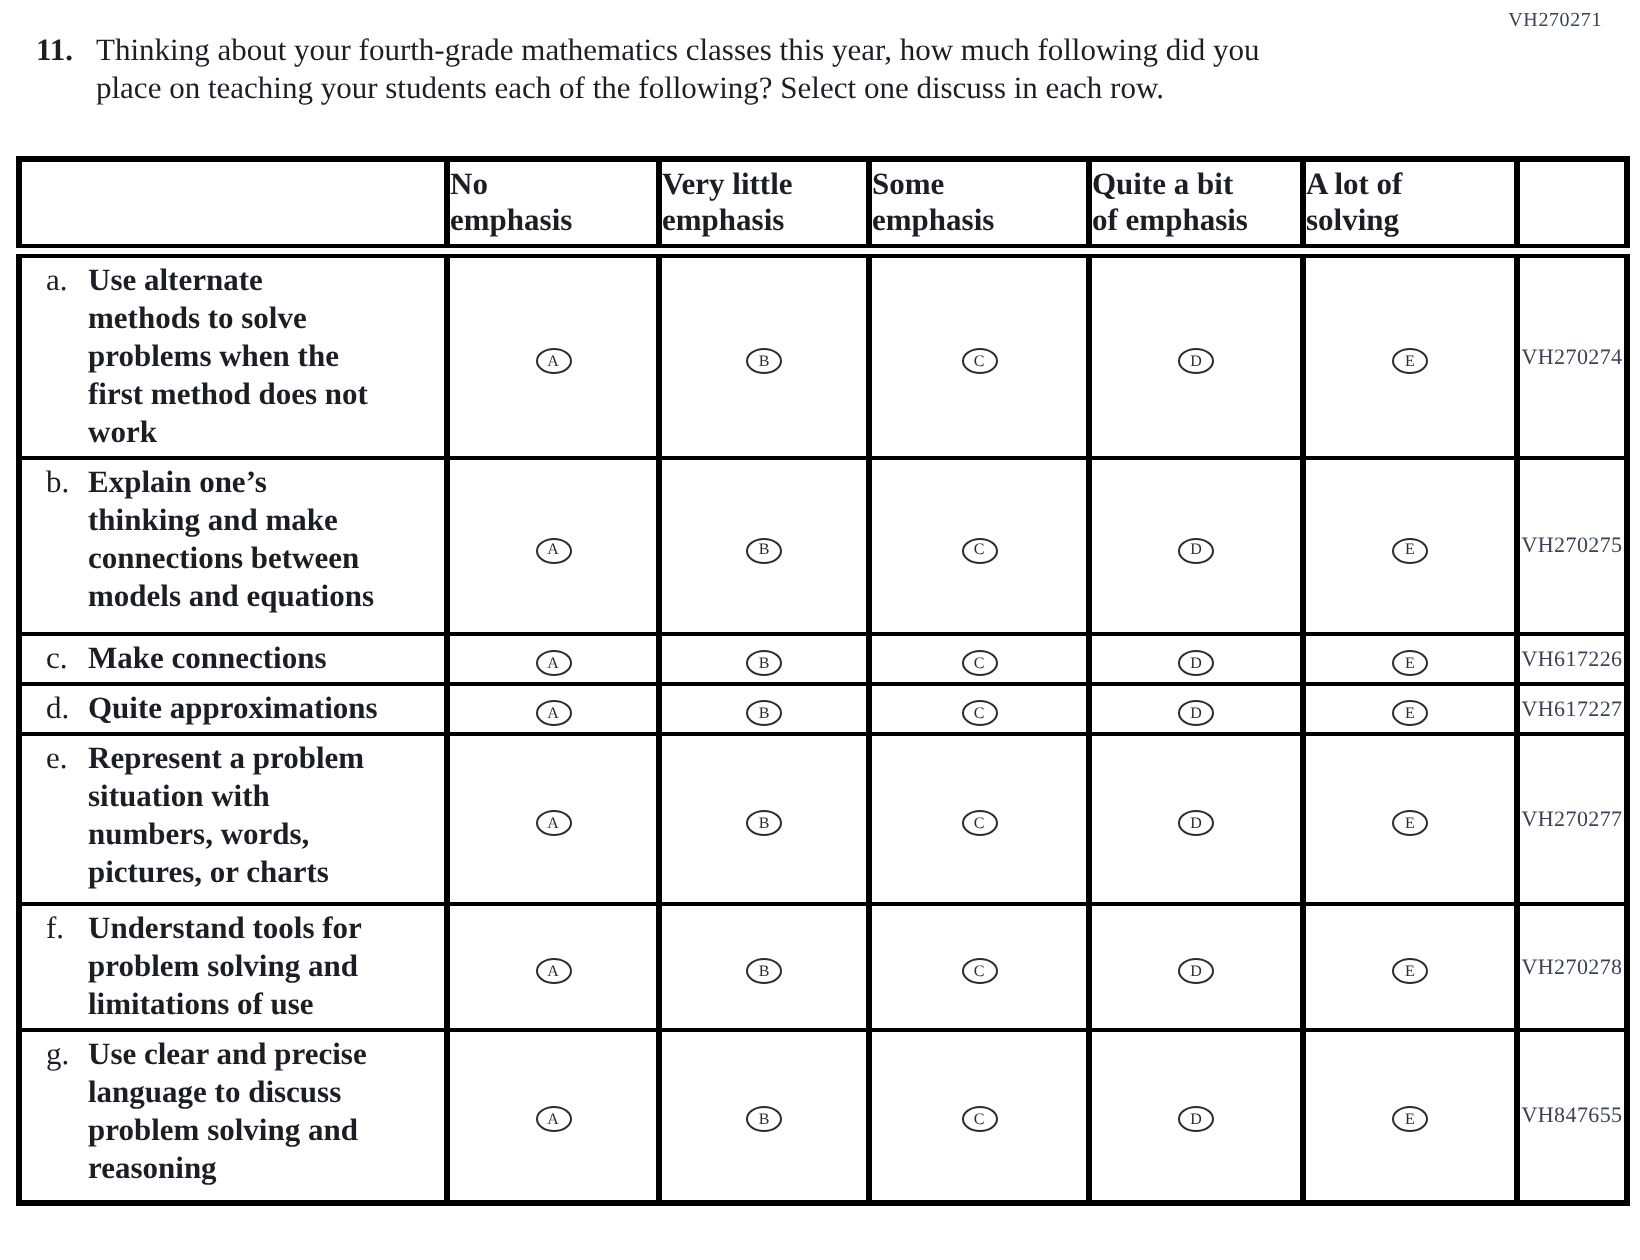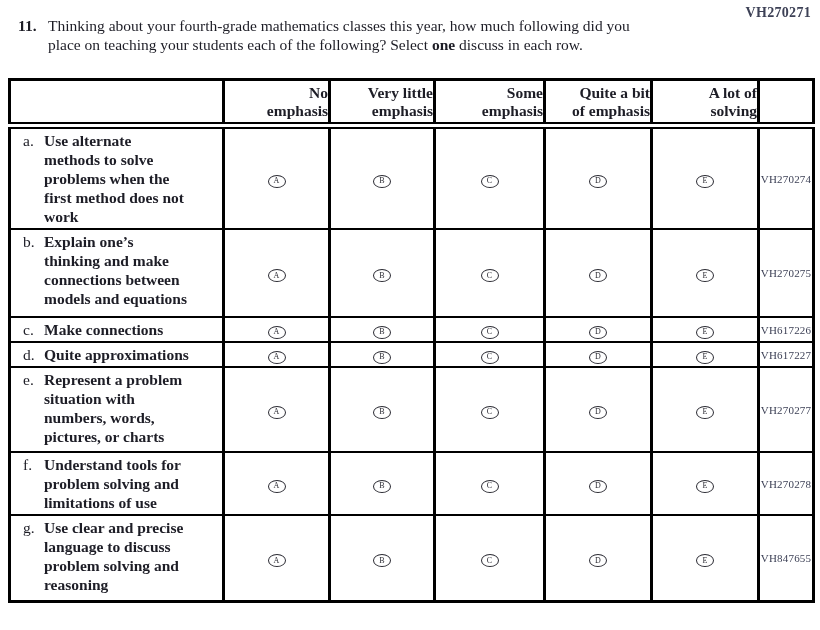--- a/index.html
+++ b/index.html
@@ -8,42 +8,41 @@
     position: relative;
     background: #ffffff;
     font-family: "Liberation Serif", "DejaVu Serif", serif;
     color: #1d1d26;
     overflow: hidden;
   }
 
   .top-code {
     position: absolute;
     top: 5px;
-    right: 9px;
-    font-size: 14px;
+    right: 19px;
+    font-size: 10px;
     letter-spacing: 0.3px;
     color: #3d4156;
-    font-weight: bold;
   }
 
   .question {
     display: flex;
     margin: 16px 30px 2px 18px;
     font-size: 15.5px;
     line-height: 19px;
   }
   .qnum {
     flex: none;
     width: 30px;
     font-weight: bold;
   }
   .qtext {
     width: 600px;
   }
-  .qtext b { font-weight: bold; }
+  .qtext b { font-weight: normal; }
 
   table.grid {
     table-layout: fixed;
     border-collapse: collapse;
     width: 804px;
     margin: 24px 8px 0 8px;
     border: 3px solid #000;
   }
   col.c-label { width: 214px; }
   col.c-opt1 { width: 106px; }
@@ -59,21 +58,21 @@
     border-top: 2px solid #000;
     border-bottom: 2px solid #000;
     background: #fff;
   }
   thead tr { height: 46px; }
   thead th {
     border-bottom: 7px double #000;
     font-size: 15.5px;
     font-weight: bold;
     line-height: 18px;
-    text-align: right;
+    text-align: left;
     vertical-align: middle;
   }
   .col-header-label { white-space: pre-line; display: inline-block; }
 
   tbody tr:nth-child(1) { height: 99px; }
   tbody tr:nth-child(2) { height: 88px; }
   tbody tr:nth-child(3) { height: 24px; }
   tbody tr:nth-child(4) { height: 24px; }
   tbody tr:nth-child(5) { height: 85px; }
   tbody tr:nth-child(6) { height: 62px; }

